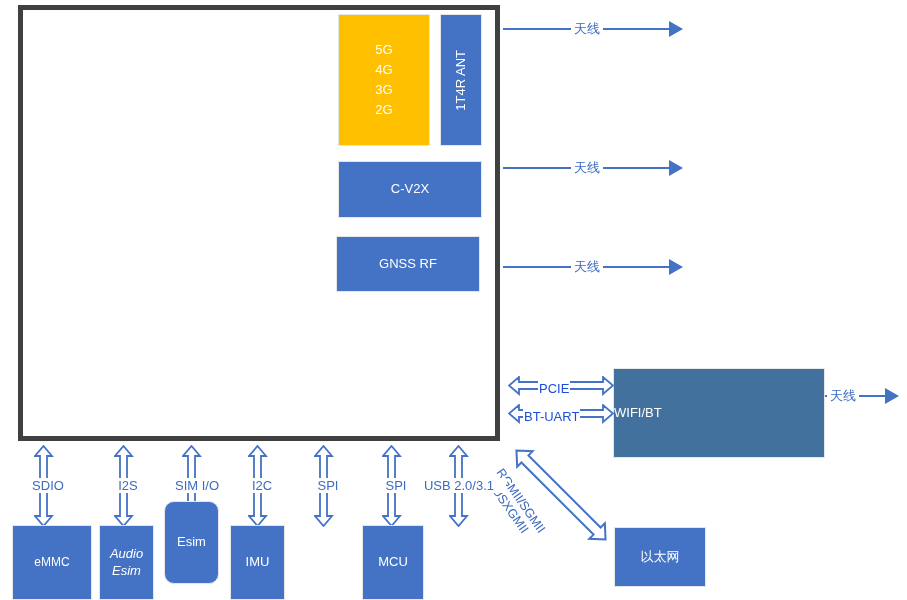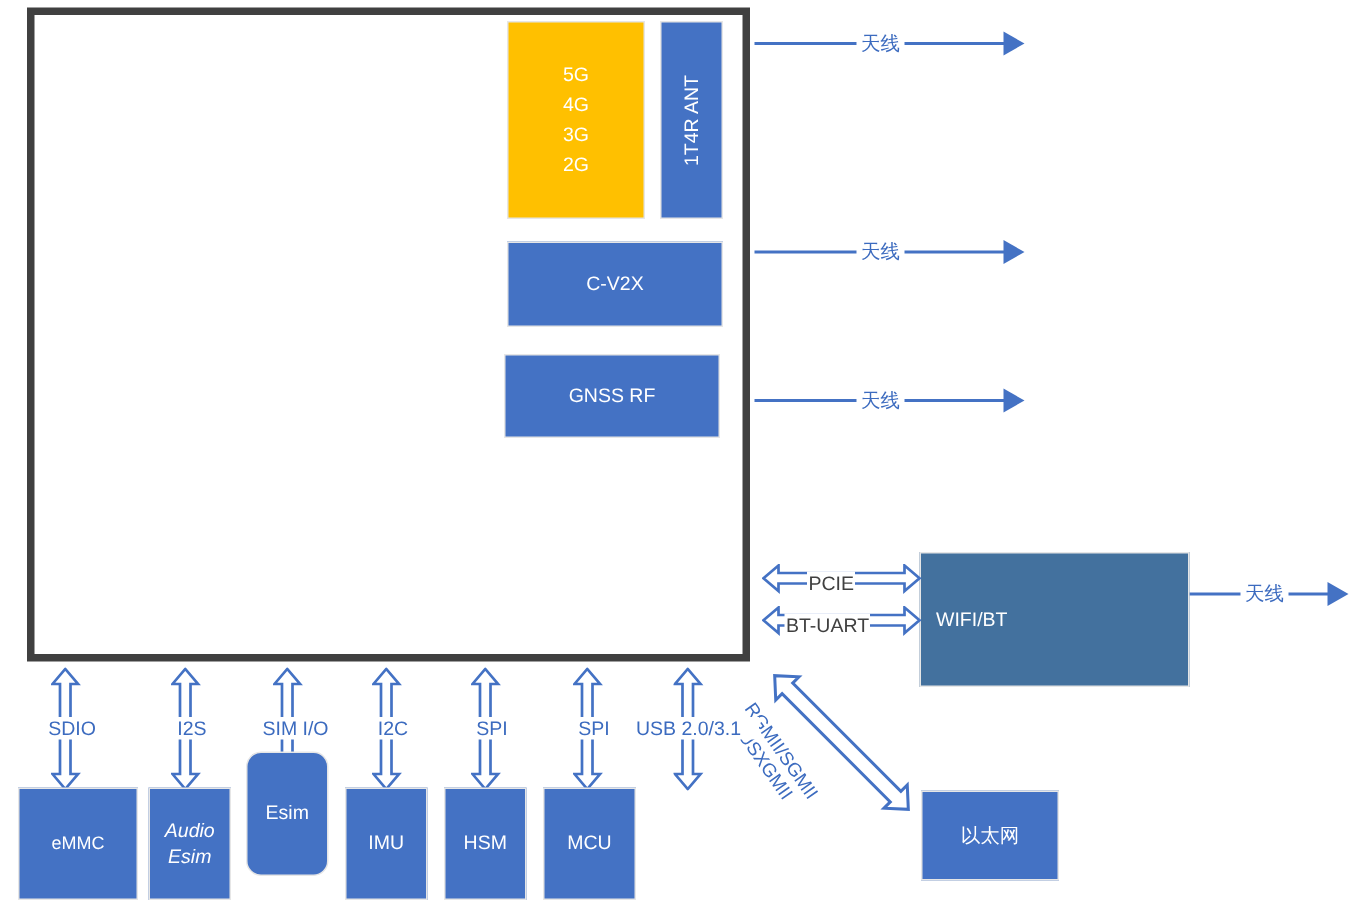--- a/index.html
+++ b/index.html
@@ -82,21 +82,21 @@
 
   .bus-label {
     color: #3c6bbf;
     font-size: 13px;
     background: #ffffff;
     padding: 0 2px;
     white-space: nowrap;
     text-align: center;
   }
   .hbus-label {
-    color: #404040;
+    color: #1d4ed8;
     font-size: 13px;
     background: #ffffff;
     padding: 0 1px;
     white-space: nowrap;
   }
   .diag-label {
     color: #3c6bbf;
     font-size: 12.5px;
     white-space: nowrap;
     line-height: 1.15;
@@ -140,21 +140,21 @@
   <div class="abs ant-label" style="left:571px; top:159px;">天线</div>
 
   <div class="abs ant-line" style="left:503px; top:266px; width:168px;"></div>
   <div class="abs ant-head" style="left:669px; top:259px;"></div>
   <div class="abs ant-label" style="left:571px; top:258px;">天线</div>
 
   <div class="abs ant-line" style="left:792px; top:395px; width:95px;"></div>
   <div class="abs ant-head" style="left:885px; top:388px;"></div>
   <div class="abs ant-label" style="left:827px; top:387px;">天线</div>
 
-  <div class="abs block steel" style="left:613px; top:368px; width:180px; height:90px; justify-content:flex-start; padding-left:10px;">
+  <div class="abs block steel" style="left:613px; top:368px; width:212px; height:90px; justify-content:flex-start; ">
     <span class="txt" style="padding:0;">WIFI/BT</span>
   </div>
 
   <svg class="abs harrow" style="left:508px; top:376px;" width="106" height="26" viewBox="0 0 106 26">
     <path d="M 11,1 L 11,6 L 95,6 L 95,1 L 105,9.5 L 95,18 L 95,13 L 11,13 L 11,18 L 1,9.5 Z" fill="#ffffff" stroke="#4472C4" stroke-width="1.8" stroke-linejoin="miter"></path>
   </svg>
   <div class="abs hbus-label" style="left:538px; top:381px;">PCIE</div>
 
   <svg class="abs harrow" style="left:508px; top:404px;" width="106" height="26" viewBox="0 0 106 26">
     <path d="M 11,1 L 11,6 L 95,6 L 95,1 L 105,9.5 L 95,18 L 95,13 L 11,13 L 11,18 L 1,9.5 Z" fill="#ffffff" stroke="#4472C4" stroke-width="1.8" stroke-linejoin="miter"></path>
@@ -222,21 +222,18 @@
   </div>
 
   <div class="abs block blue" style="left:164px; top:501px; width:55px; height:83px;border-radius:10px;">
     <span class="txt">Esim</span>
   </div>
 
   <div class="abs block blue" style="left:230px; top:525px; width:55px; height:75px;">
     <span class="txt">IMU</span>
   </div>
 
-  <div class="abs block blue" style="left:296px; top:525px; width:55px; height:75px;">
-    <span class="txt">HSM</span>
-  </div>
 
   <div class="abs block blue" style="left:362px; top:525px; width:62px; height:75px;">
     <span class="txt">MCU</span>
   </div>
 
 </div>
 
 </body></html>

